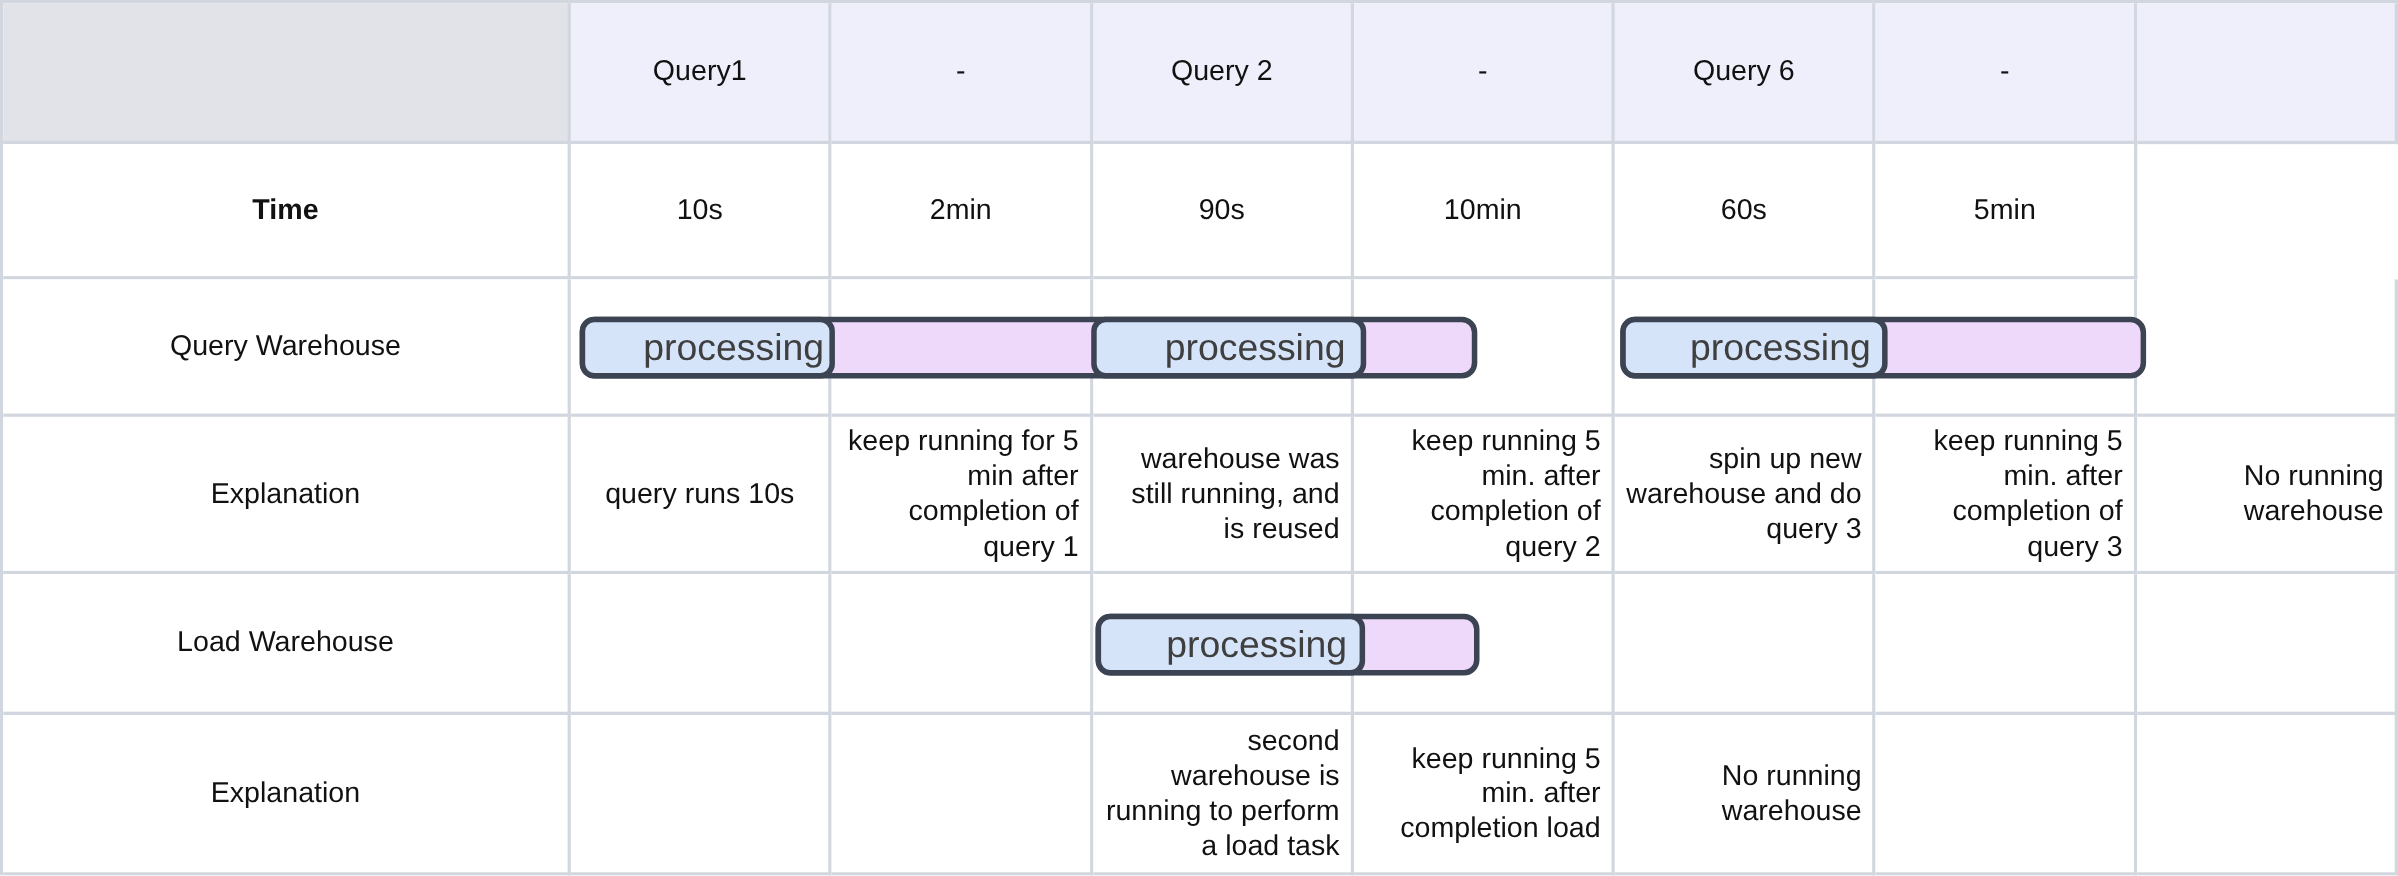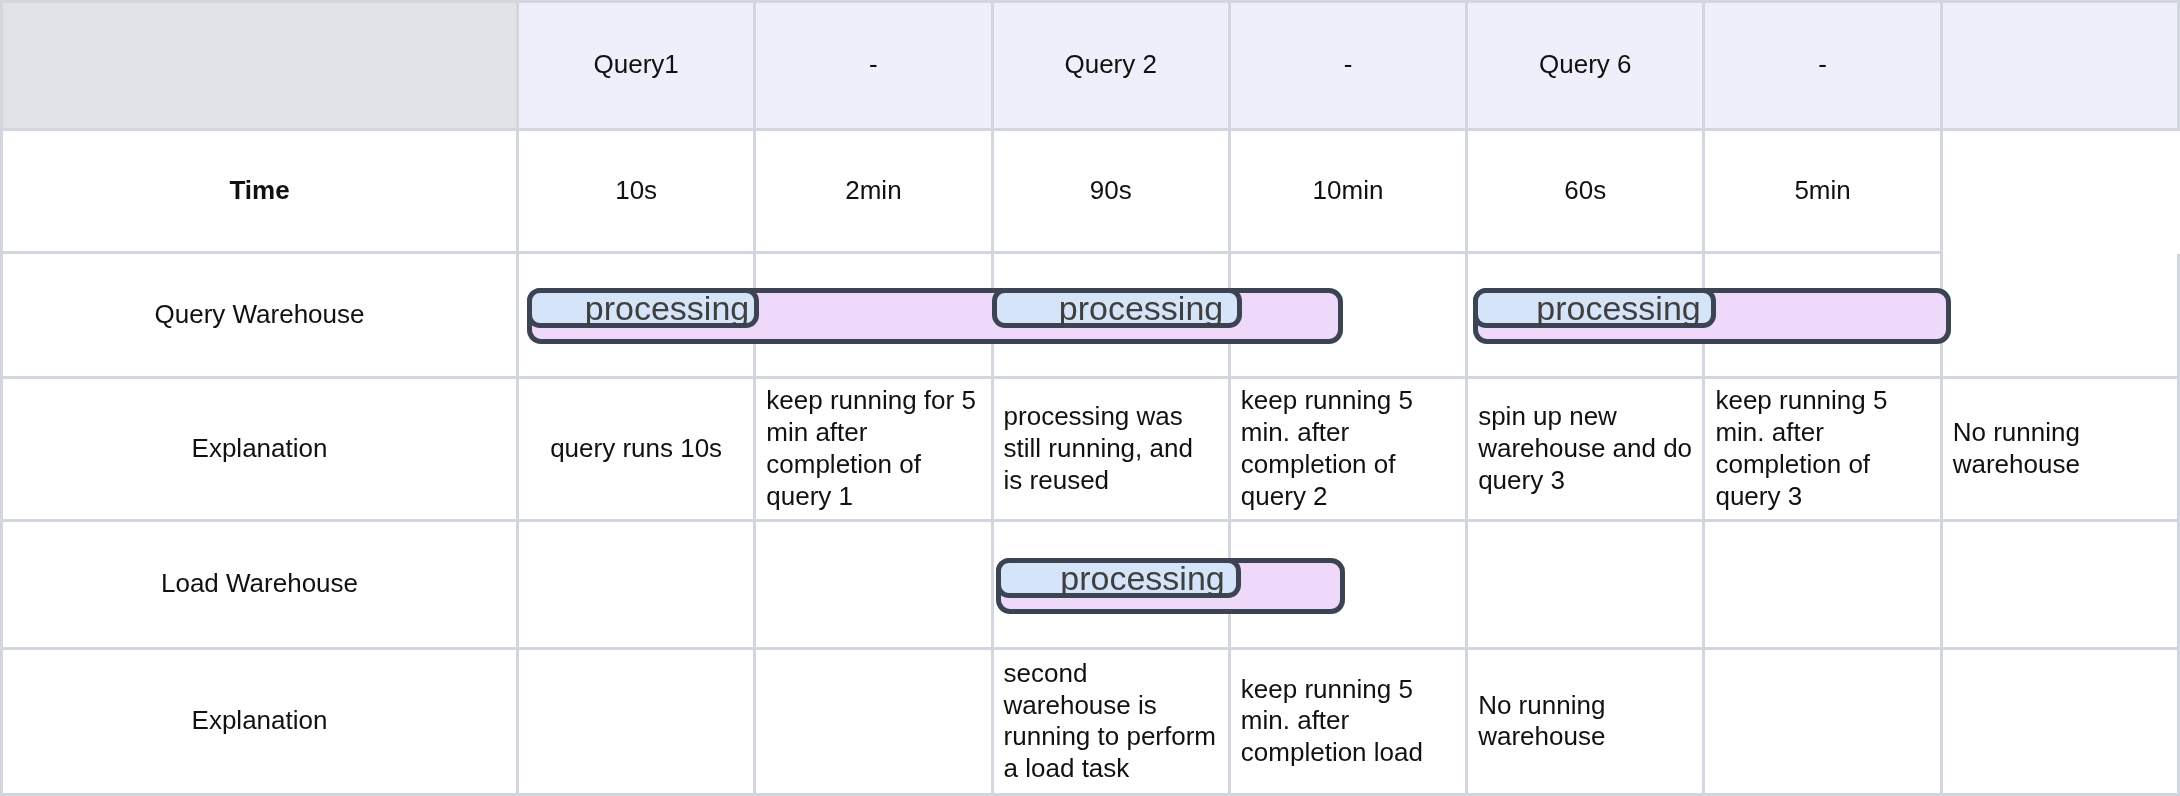--- a/index.html
+++ b/index.html
@@ -13,34 +13,34 @@
   .r-header{height:128px;}
   .r-time{height:124px;}
   .r-qw{height:125px;}
   .r-e1{height:144px;}
   .r-lw{height:128px;}
   .r-e2{height:147px;}
   .cell{
     box-sizing:border-box;
     border-right:3px solid #d2d7df;border-bottom:3px solid #d2d7df;
     display:flex;align-items:center;justify-content:center;
-    text-align:left;font-size:26px;line-height:1.22;
+    text-align:right;font-size:26px;line-height:1.22;
     padding:4px 10px;background:#ffffff;overflow:hidden;
   }
   .corner{background:#e1e3e8;}
   .head{background:#eeeffb;}
   .bold{font-weight:bold;}
   
   .bargroup{
     position:absolute;box-sizing:border-box;
     background:#efd9fa;border:5px solid #3c4454;border-radius:14px;
     top:34px;height:56px;z-index:2;
   }
   .procbox{
-    position:absolute;box-sizing:border-box;top:-5px;height:40px;
+    position:absolute;box-sizing:border-box;top:-5px;height:56px;
     background:#d6e4fa;border:5px solid #3c4454;border-radius:13px;
     display:flex;align-items:center;justify-content:center;
     font-size:34px;color:#3f3f3f;padding-left:48px;
   }
   .g1{left:524px;width:816px;}
   .g1 .b1{left:-5px;width:232px;}
   .g1 .b2{left:460px;width:250px;}
   .g2{left:1470px;width:478px;}
   .g2 .b1{left:-5px;width:243px;}
   .g3{left:993px;width:349px;top:36px;}
@@ -88,21 +88,21 @@
     </div>
     <div class="bargroup g2">
       <div class="procbox b1">processing</div>
     </div>
   </div>
 
   <div class="row r-e1">
     <div class="cell">Explanation</div>
     <div class="cell">query runs 10s</div>
     <div class="cell">keep running for 5 min after completion of query 1</div>
-    <div class="cell">processing was still running, and is reused</div>
+    <div class="cell">warehouse was still running, and is reused</div>
     <div class="cell">keep running 5 min. after completion of query 2</div>
     <div class="cell">spin up new warehouse and do query 3</div>
     <div class="cell">keep running 5 min. after completion of query 3</div>
     <div class="cell">No running warehouse</div>
   </div>
 
   <div class="row r-lw">
     <div class="cell">Load Warehouse</div>
     <div class="cell"></div>
     <div class="cell"></div>

